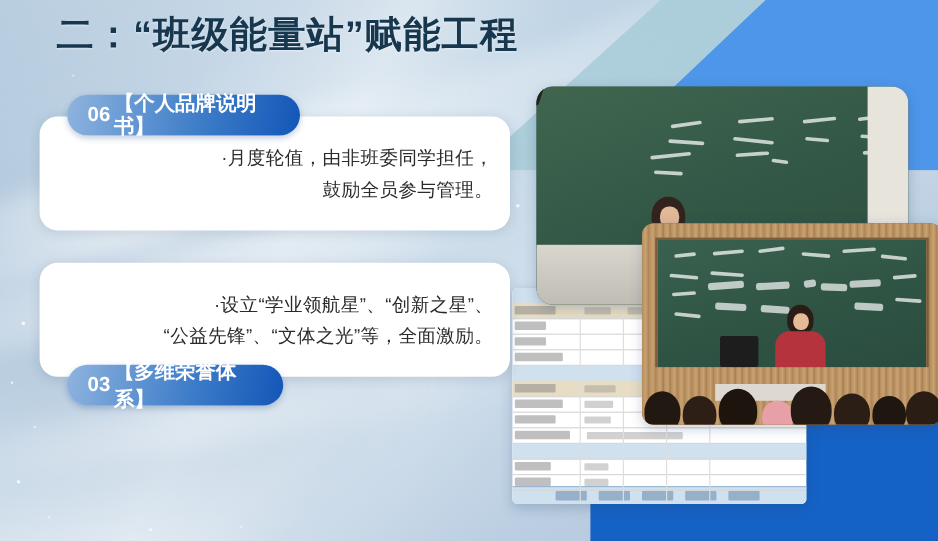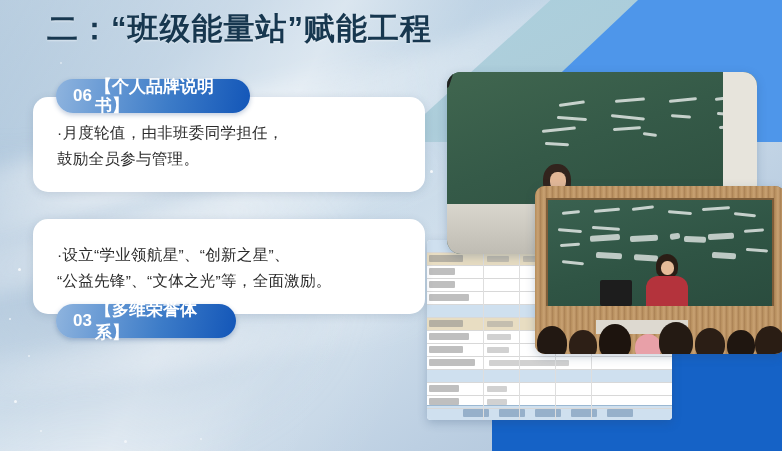--- a/index.html
+++ b/index.html
@@ -65,20 +65,21 @@
     text-shadow:0 1px 2px rgba(255,255,255,.5);
     white-space:nowrap;
     margin-left:26px;
   }
 
   
   .card{
     position:absolute;left:33px;width:392px;
     background:#ffffff;border-radius:15px;
     box-shadow:0 2px 9px rgba(60,90,120,.16);
+    text-align:right;
   }
   .card-1{top:97px;height:95px;}
   .card-2{top:219px;height:95px;}
   .card-3{top:340px;height:90px;}
 
   .badge{
     position:absolute;left:56px;height:34px;
     border-radius:17px;
     background:linear-gradient(100deg,#8fb4de 0%, #6e9ed6 22%, #3d7cc8 58%, #1356b8 100%);
     box-shadow:0 2px 5px rgba(30,70,130,.28);

